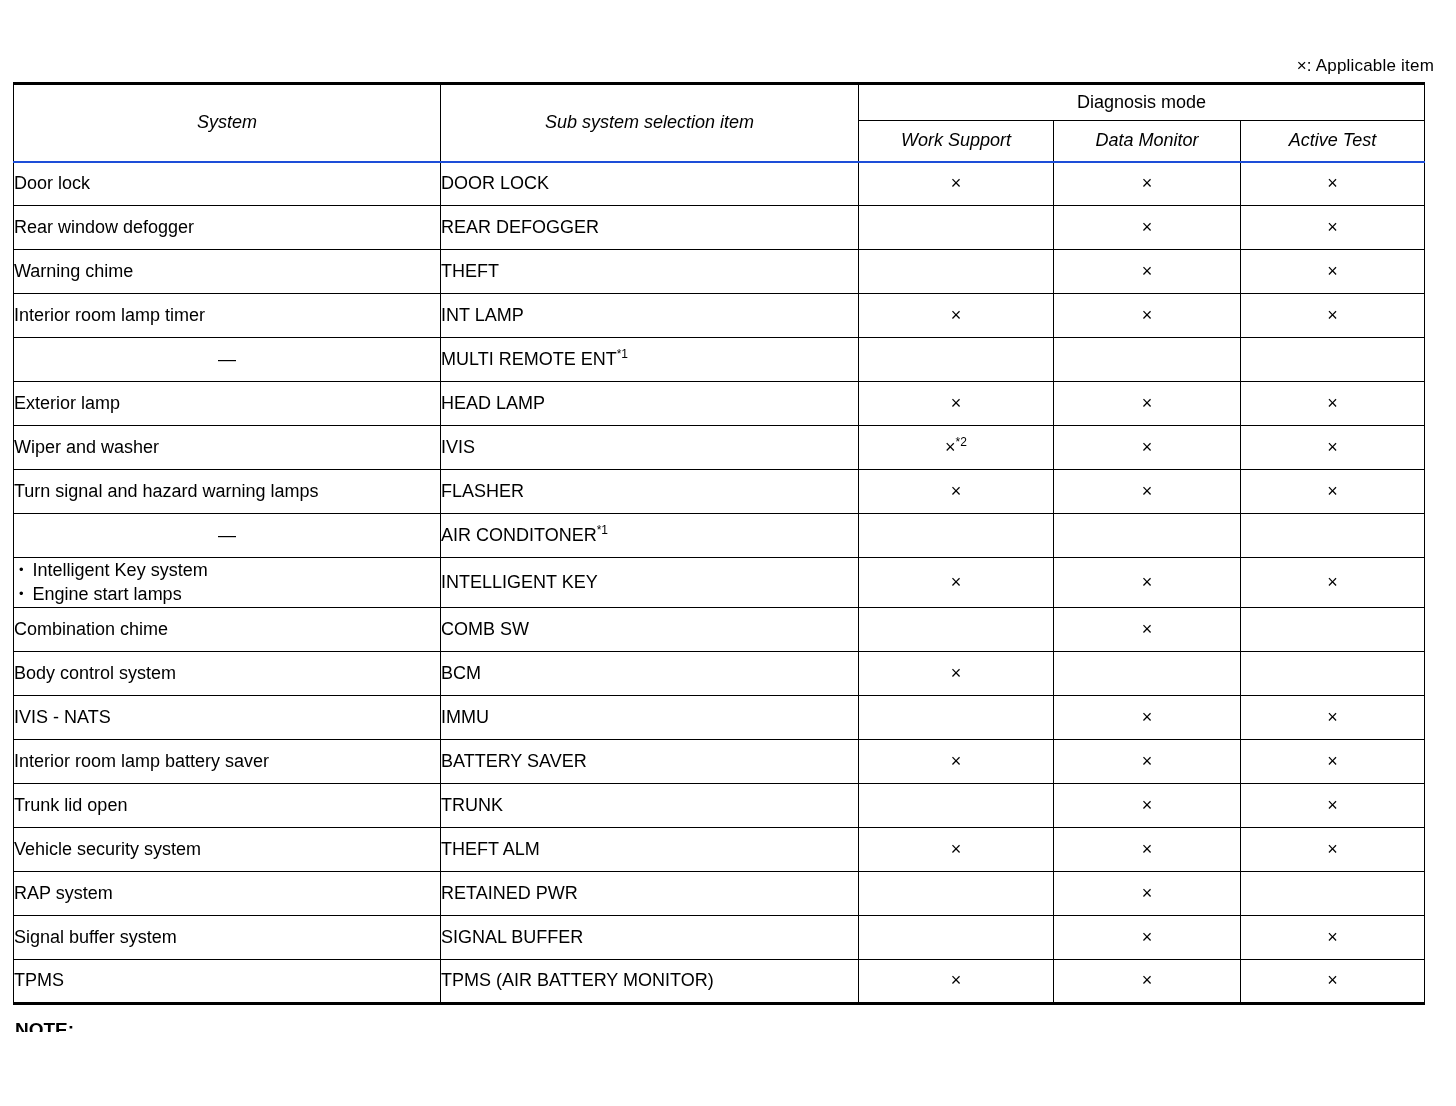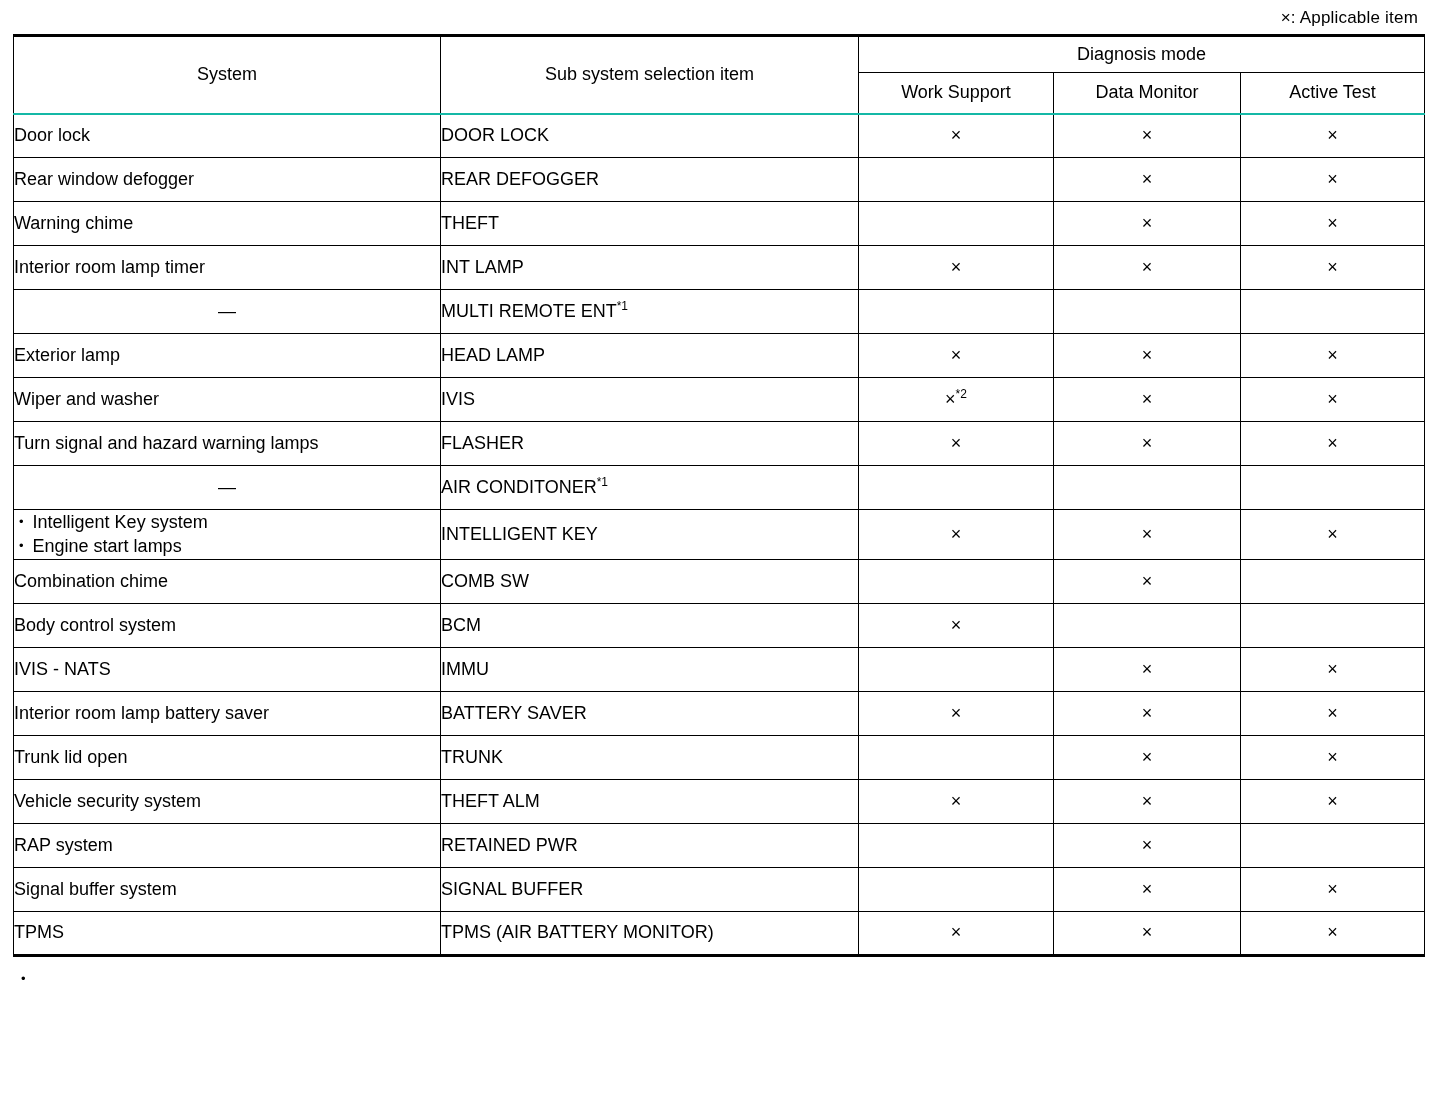--- a/index.html
+++ b/index.html
@@ -5,22 +5,23 @@
   * { box-sizing: border-box; }
   html, body { margin: 0; padding: 0; background: #ffffff; }
   body {
     font-family: "Liberation Sans", "DejaVu Sans", sans-serif;
     color: #000;
     width: 1456px;
   }
   .page {
     width: 1456px;
     height: 984px;
-    padding: 6px 32px 0 13px;
+    padding: 6px 16px 0 13px;
     position: relative;
+    margin-top: 48px;
   }
   .legend {
     text-align: right;
     font-size: 17px;
     padding: 2px 6px 6px 0;
     letter-spacing: 0.2px;
   }
   table.diag {
     border-collapse: collapse;
     width: 1411px;
@@ -31,21 +32,21 @@
   table.diag th, table.diag td {
     border: 1px solid #000;
     font-weight: normal;
     font-size: 18px;
     padding: 0;
     background: #fff;
   }
   thead th { text-align: center; vertical-align: middle; }
   th.h-diag { height: 37px; }
   th.h-mode { height: 41px; text-align: center; }
-  thead tr:last-child th, thead th[rowspan] { border-bottom: 2px solid #14b8a6; }
+  thead tr:last-child th, thead th[rowspan] { border-bottom: 2px solid #1d4ed8; font-style: italic; }
   tbody td { height: 44px; vertical-align: middle; }
   td.system-cell { text-align: left; padding: 8px 10px 8px 20px; }
   td.system-cell.dash { text-align: center; padding-left: 0; }
   td.sub-cell { text-align: left; padding: 8px 10px 8px 15px; }
   td.mark-cell { text-align: center; }
   sup { font-size: 12px; line-height: 0; vertical-align: super; letter-spacing: 0; }
   .bullet-line { display: flex; align-items: baseline; gap: 9px; padding-left: 5px; line-height: 1.35; }
   .row-bullet { font-size: 13px; transform: translateY(-2px); }
   .note { margin-top: 14px; padding-left: 2px; }
   .note-title { font-weight: bold; font-size: 19px; margin: 4px 0 10px 0; }
@@ -237,20 +238,21 @@
       <td class="system-cell">TPMS</td>
       <td class="sub-cell">TPMS (AIR BATTERY MONITOR)</td>
       <td class="mark-cell">×</td>
       <td class="mark-cell">×</td>
       <td class="mark-cell">×</td>
     </tr>
   </tbody>
   </table>
 
   <div class="note">
+    <div class="note-title">NOTE:</div>
     <div class="note-item">
       <span class="nbullet">•</span>
     </div>
     <div class="note-item">
       <span class="nbullet">•</span>
     </div>
   </div>
 
 </div>
 

